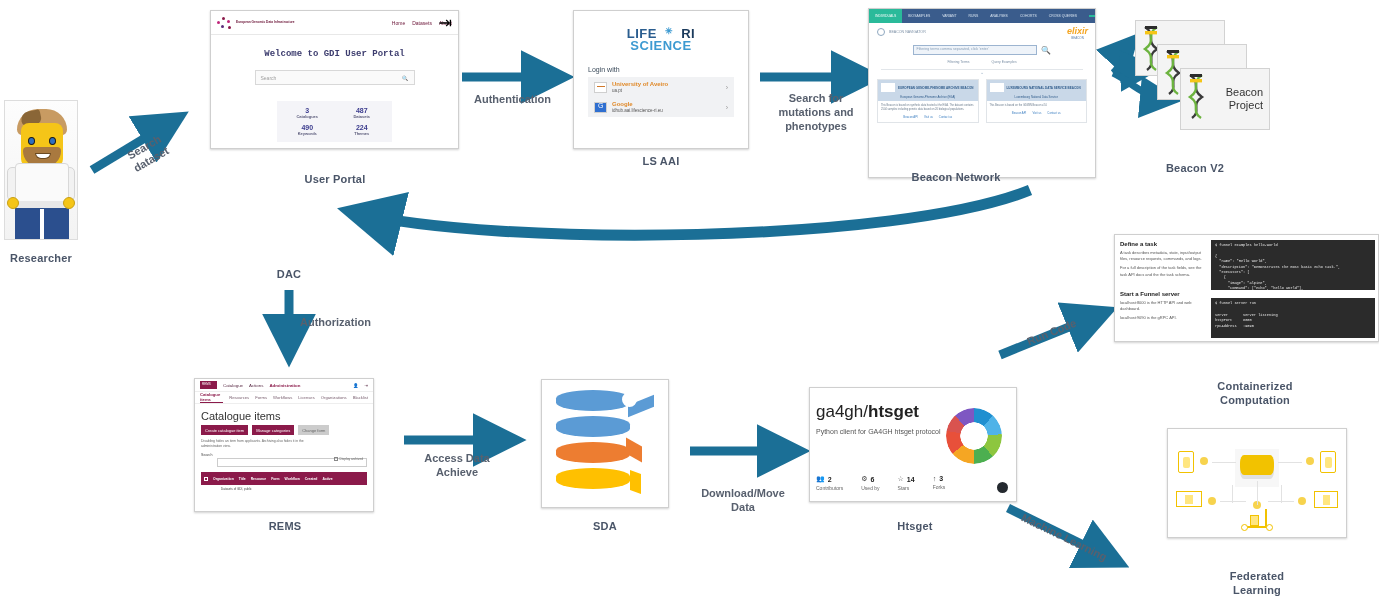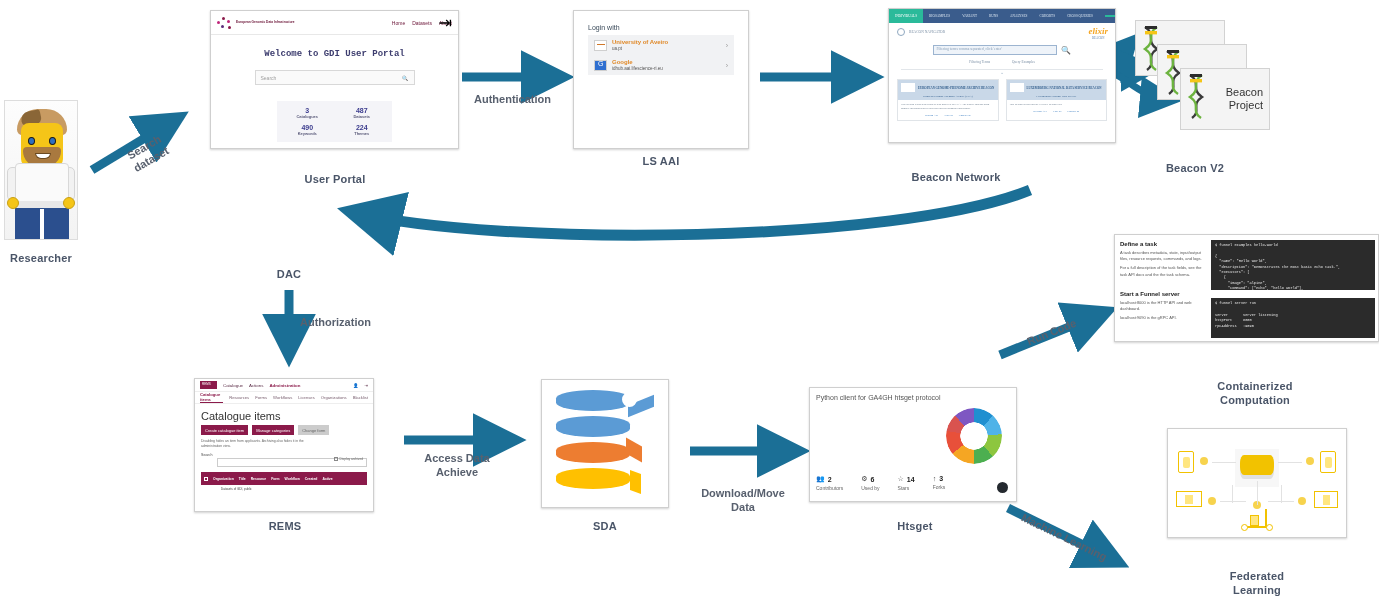--- a/index.html
+++ b/index.html
@@ -117,21 +117,21 @@
   .ls-ico { width:13px; height:11px; background:#fff; border:1px solid #cfcfcf; position:relative; flex:none;}
   .ls-ico:after{content:""; position:absolute; left:2px; top:3px; width:8px; height:1.5px; background:#d0782a;}
   .ls-ico.g { background:#2f6fd0; }
   .ls-ico.g:after{ content:"G"; color:#fff; font-size:7px; left:3px; top:-1px; width:auto;height:auto;background:none;}
   .ls-txt { flex:1; }
   .ls-txt b { display:block; color:#e08a2a; font-size:6px; }
   .ls-txt em { display:block; color:#555; font-size:4.5px; font-style:normal; margin-top:1px;}
   .ls-chev { color:#999; font-size:7px;}
 
   
-  #beacon-shot { left:888px; top:8px; width:228px; height:135px;font-family:Liberation Serif, serif; }
+  #beacon-shot { left:868px; top:8px; width:228px; height:170px; }
   .bn-nav { height:14px; background:#3a5c8c; display:flex; align-items:center; }
   .bn-nav .first { background:#2aba9a; color:#fff; }
   .bn-nav div { font-size:3.4px; color:#d8e4f0; padding:0 6px; height:14px; display:flex;
      align-items:center; white-space:nowrap; }
   .bn-burger { margin-left:auto; padding-right:6px;}
   .bn-burger i { display:block; width:10px; height:1.3px; background:#2aba9a; margin:1.4px 0;}
   .bn-sub { display:flex; align-items:center; gap:4px; padding:5px 8px; }
   .bn-sub .circle { width:8px; height:8px; border:1px solid #8fa8c0; border-radius:50%; }
   .bn-sub span { font-size:3.6px; color:#7b8fa5;}
   .bn-elixir { position:absolute; right:7px; top:17px; text-align:center;}
@@ -364,20 +364,28 @@
           <em>Themes</em>
         </div>
       </div>
     </div>
   </div>
   <div class="caption" style="left:255px; top:173px; width:160px;">User Portal</div>
 
   <div class="arrow-label" style="left:460px; top:93px; width:105px;">Authentication</div>
 
   <div class="shot" id="lsaai-shot">
+    <div class="ls-logo">
+      <div class="l1">
+        <span>LIFE</span>
+        <span class="ls-star">✳</span>
+        <span class="ri">RI</span>
+      </div>
+      <div class="l2">SCIENCE</div>
+    </div>
     <div class="ls-loginwith">Login with</div>
     <div class="ls-box">
       <div class="ls-row">
         <div class="ls-ico"></div>
         <div class="ls-txt">
           <b>University of Aveiro</b>
           <em>ua.pt</em>
         </div>
         <div class="ls-chev">›</div>
       </div>
@@ -386,20 +394,23 @@
         <div class="ls-txt">
           <b>Google</b>
           <em>idhub.aai.lifescience-ri.eu</em>
         </div>
         <div class="ls-chev">›</div>
       </div>
     </div>
   </div>
   <div class="caption" style="left:588px; top:155px; width:146px;">LS AAI</div>
 
+  <div class="arrow-label" style="left:758px; top:92px; width:116px;">Search for
+mutations and
+phenotypes</div>
 
   <div class="shot" id="beacon-shot">
     <div class="bn-nav">
       <div class="first">INDIVIDUALS</div>
       <div>BIOSAMPLES</div>
       <div>VARIANT</div>
       <div>RUNS</div>
       <div>ANALYSES</div>
       <div>COHORTS</div>
       <div>CROSS QUERIES</div>
@@ -555,20 +566,23 @@
       <div class="sda-wedge sda-w3"></div>
       <div class="sda-head"></div>
     </div>
   </div>
   <div class="caption" style="left:545px; top:520px; width:120px;">SDA</div>
 
   <div class="arrow-label" style="left:682px; top:464px; width:122px;margin-top:23px;">Download/Move
 Data</div>
 
   <div class="shot" id="htsget-shot">
+    <div class="ht-title">
+      <span class="n">ga4gh/</span><b>htsget</b>
+    </div>
     <div class="ht-desc">Python client for GA4GH htsget protocol</div>
     <div class="ga4gh-ring"></div>
     <div class="ht-stats">
       <div class="ht-stat">
         <div class="top">
             <span class="gl">👥</span>
           <b>2</b>
           </div>
         <em>Contributors</em>
       </div>

